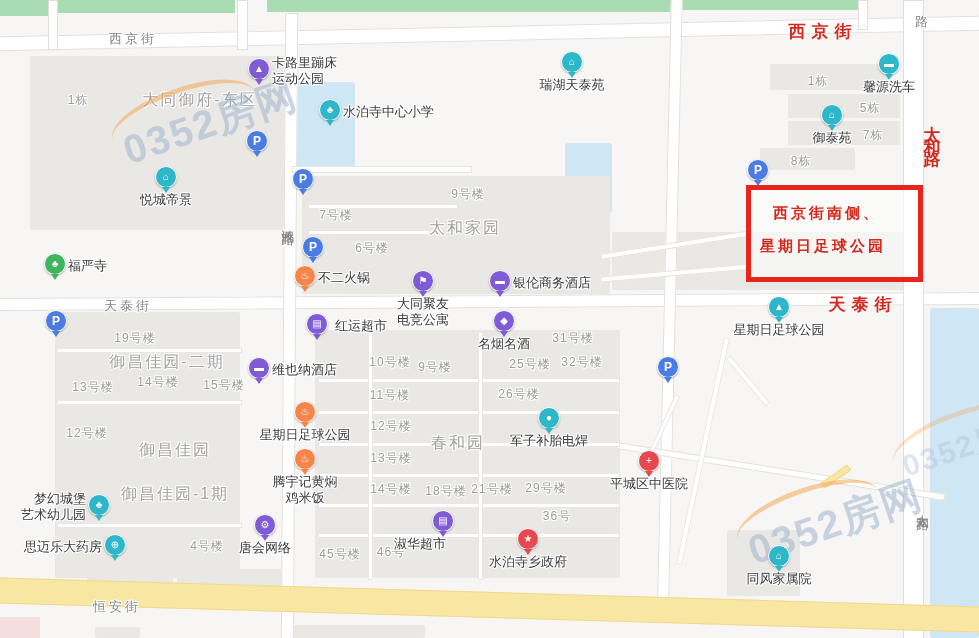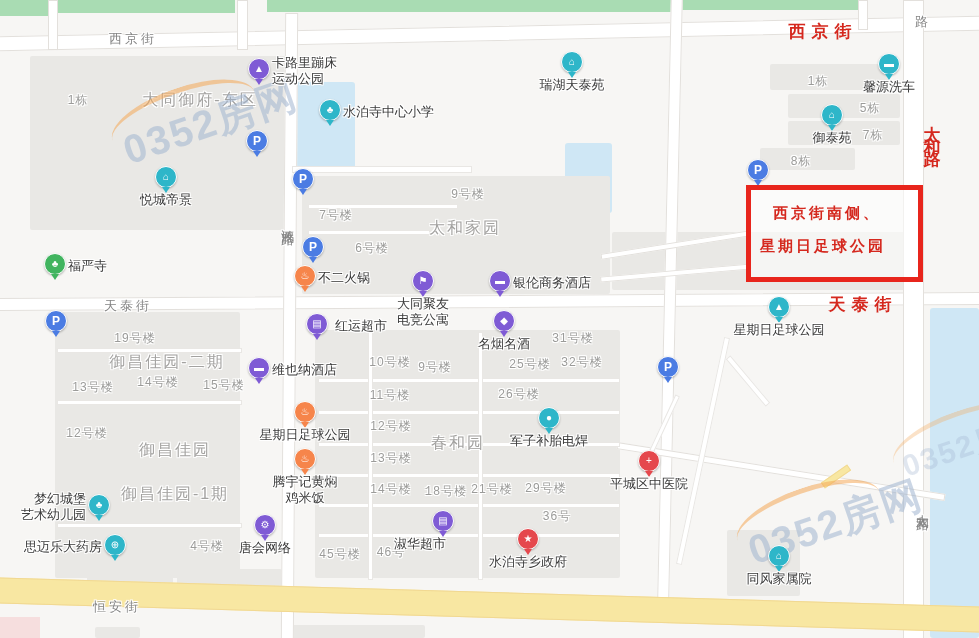--- a/index.html
+++ b/index.html
@@ -129,21 +129,21 @@
       <div class="bld halo" style="left: 573px; top: 338px;">31号楼</div>
       <div class="bld halo" style="left: 390px; top: 362px;">10号楼</div>
       <div class="bld halo" style="left: 435px; top: 367px;">9号楼</div>
       <div class="bld halo" style="left: 530px; top: 364px;">25号楼</div>
       <div class="bld halo" style="left: 582px; top: 362px;">32号楼</div>
       <div class="bld halo" style="left: 390px; top: 395px;">11号楼</div>
       <div class="bld halo" style="left: 519px; top: 394px;">26号楼</div>
       <div class="bld halo" style="left: 391px; top: 426px;">12号楼</div>
       <div class="bld halo" style="left: 391px; top: 458px;">13号楼</div>
       <div class="bld halo" style="left: 391px; top: 489px;">14号楼</div>
-      <div class="bld halo" style="left: 446px; top: 491px; font-family: Liberation Mono, monospace;">18号楼</div>
+      <div class="bld halo" style="left: 446px; top: 491px;">18号楼</div>
       <div class="bld halo" style="left: 492px; top: 489px;">21号楼</div>
       <div class="bld halo" style="left: 546px; top: 488px;">29号楼</div>
       <div class="bld halo" style="left: 557px; top: 516px;">36号</div>
       <div class="bld halo" style="left: 340px; top: 554px;">45号楼</div>
       <div class="bld halo" style="left: 391px; top: 552px;">46号</div>
       <div class="wm" style="left: 120px; top: 95px;">0352房网</div>
       <div class="wm" style="left: 745px; top: 495px;">0352房网</div>
       <div class="wm small" style="left: 900px; top: 425px;">0352房网</div>
     </div>
   <div id="layer-pois">

